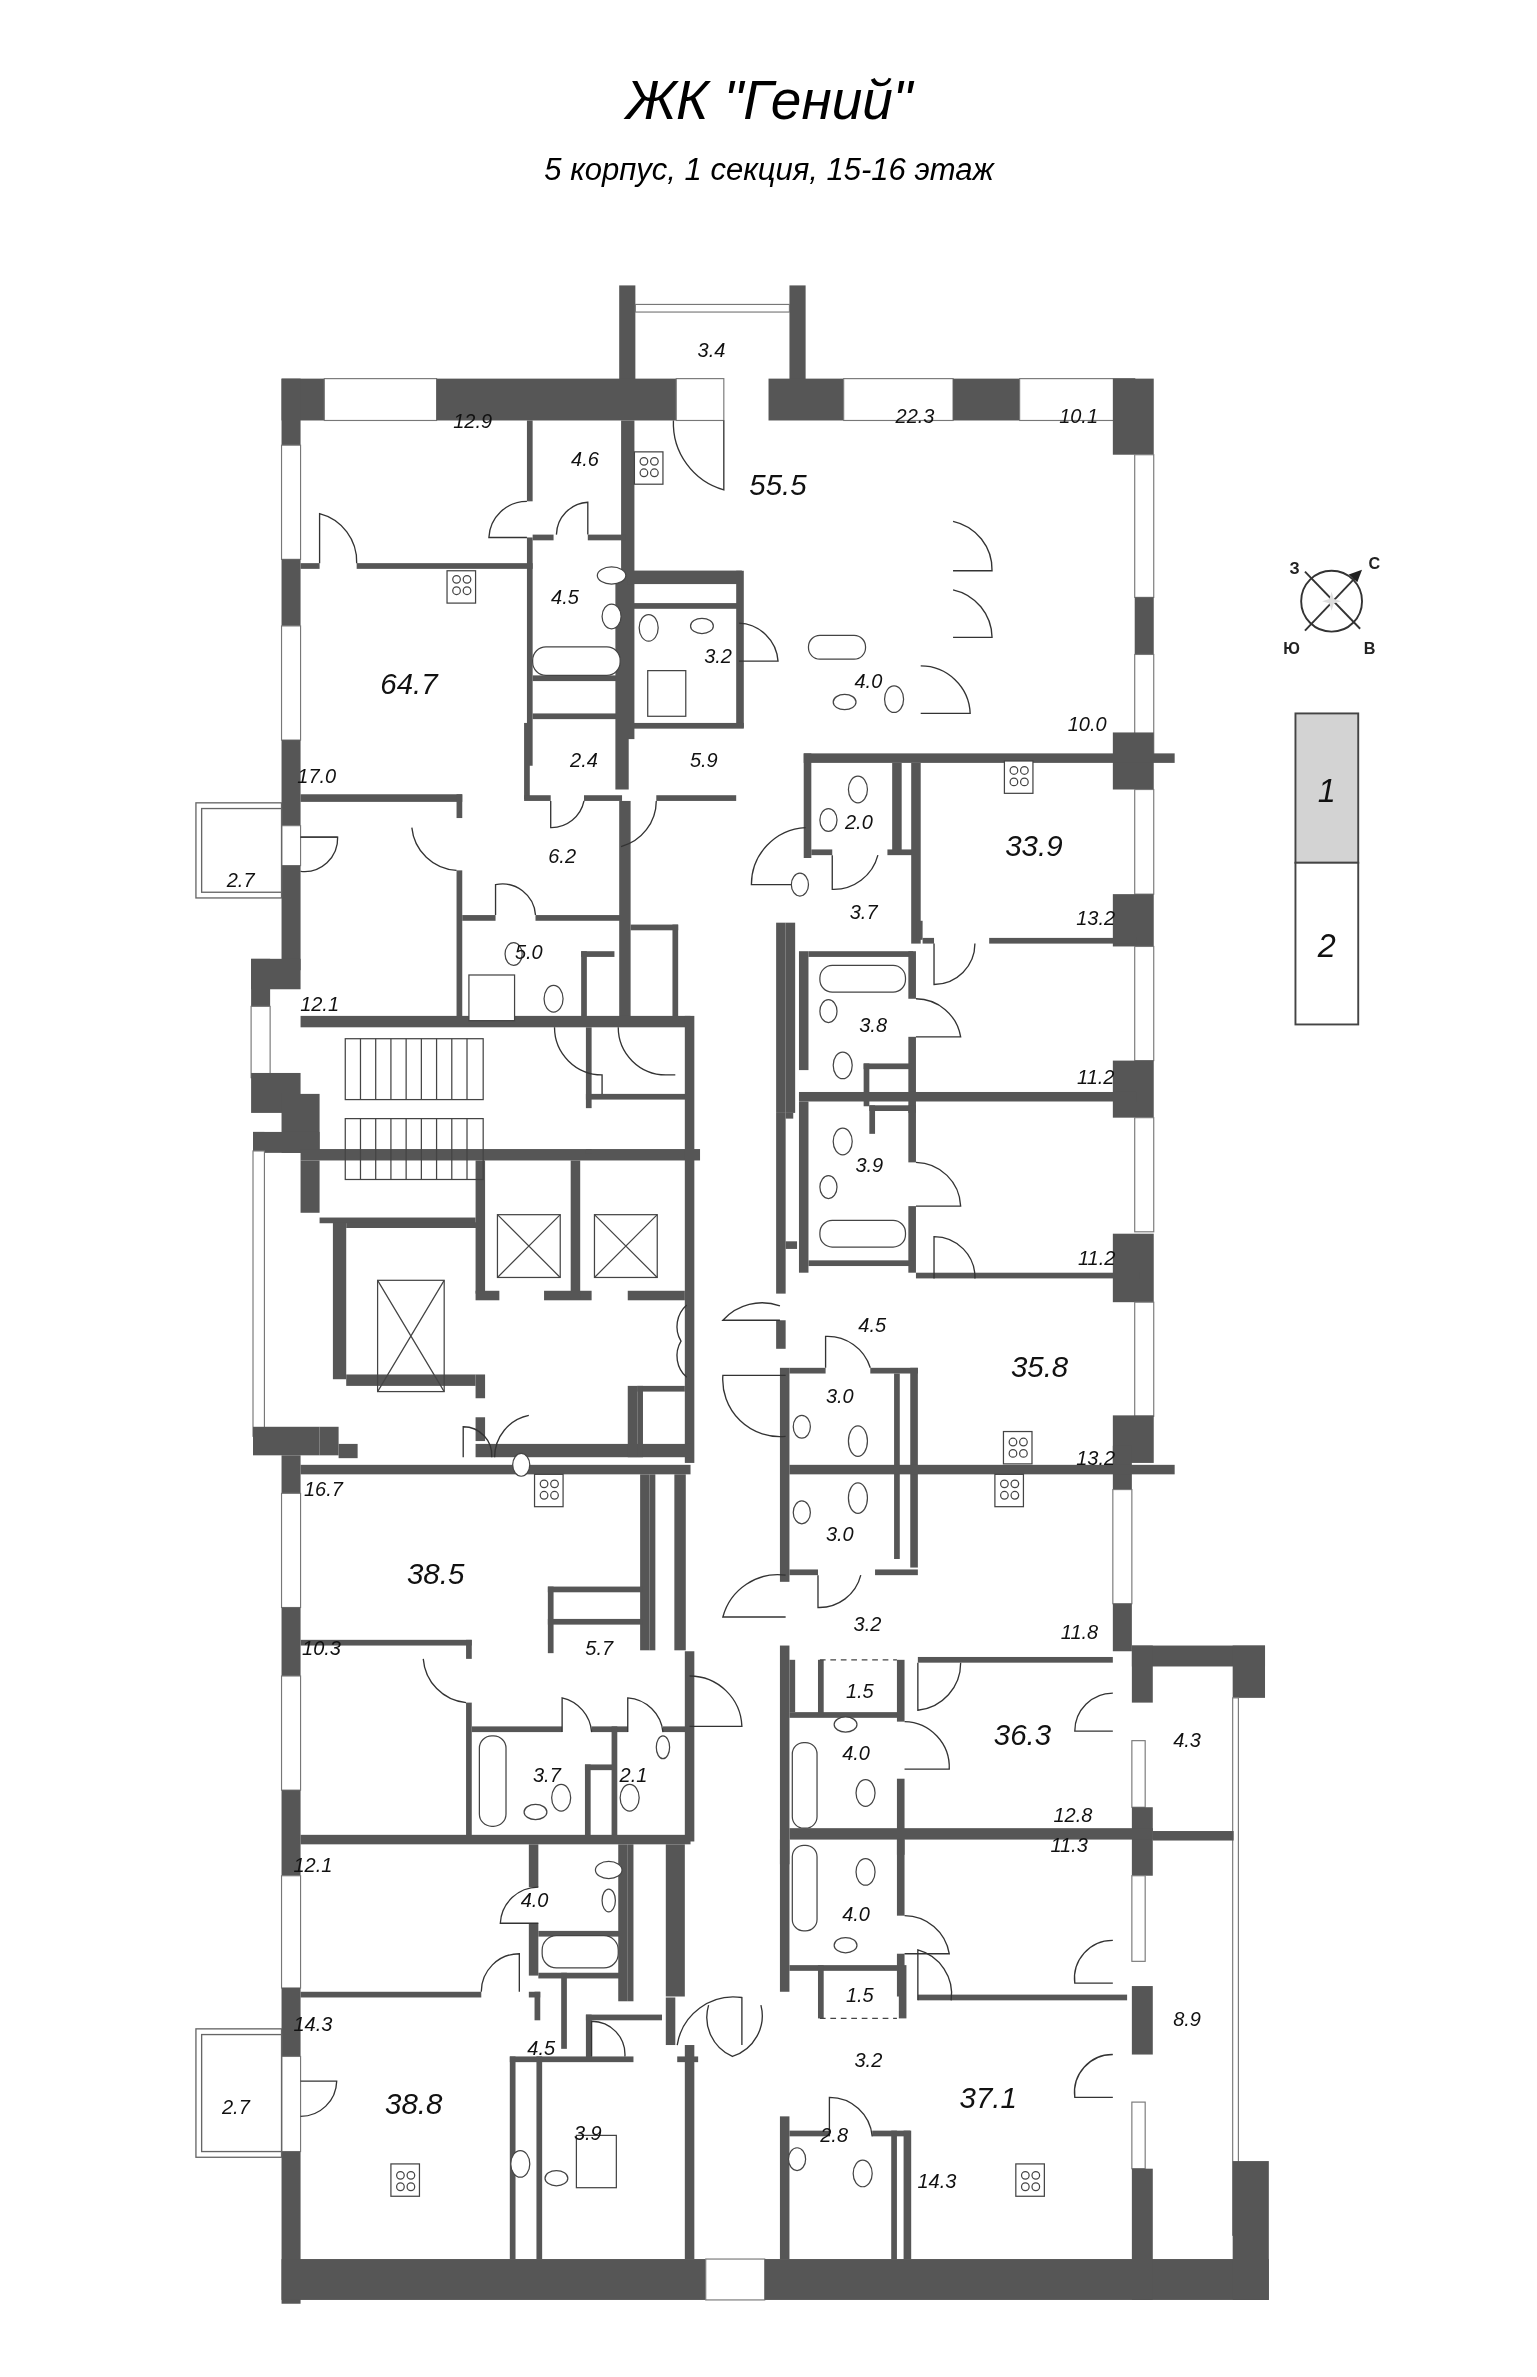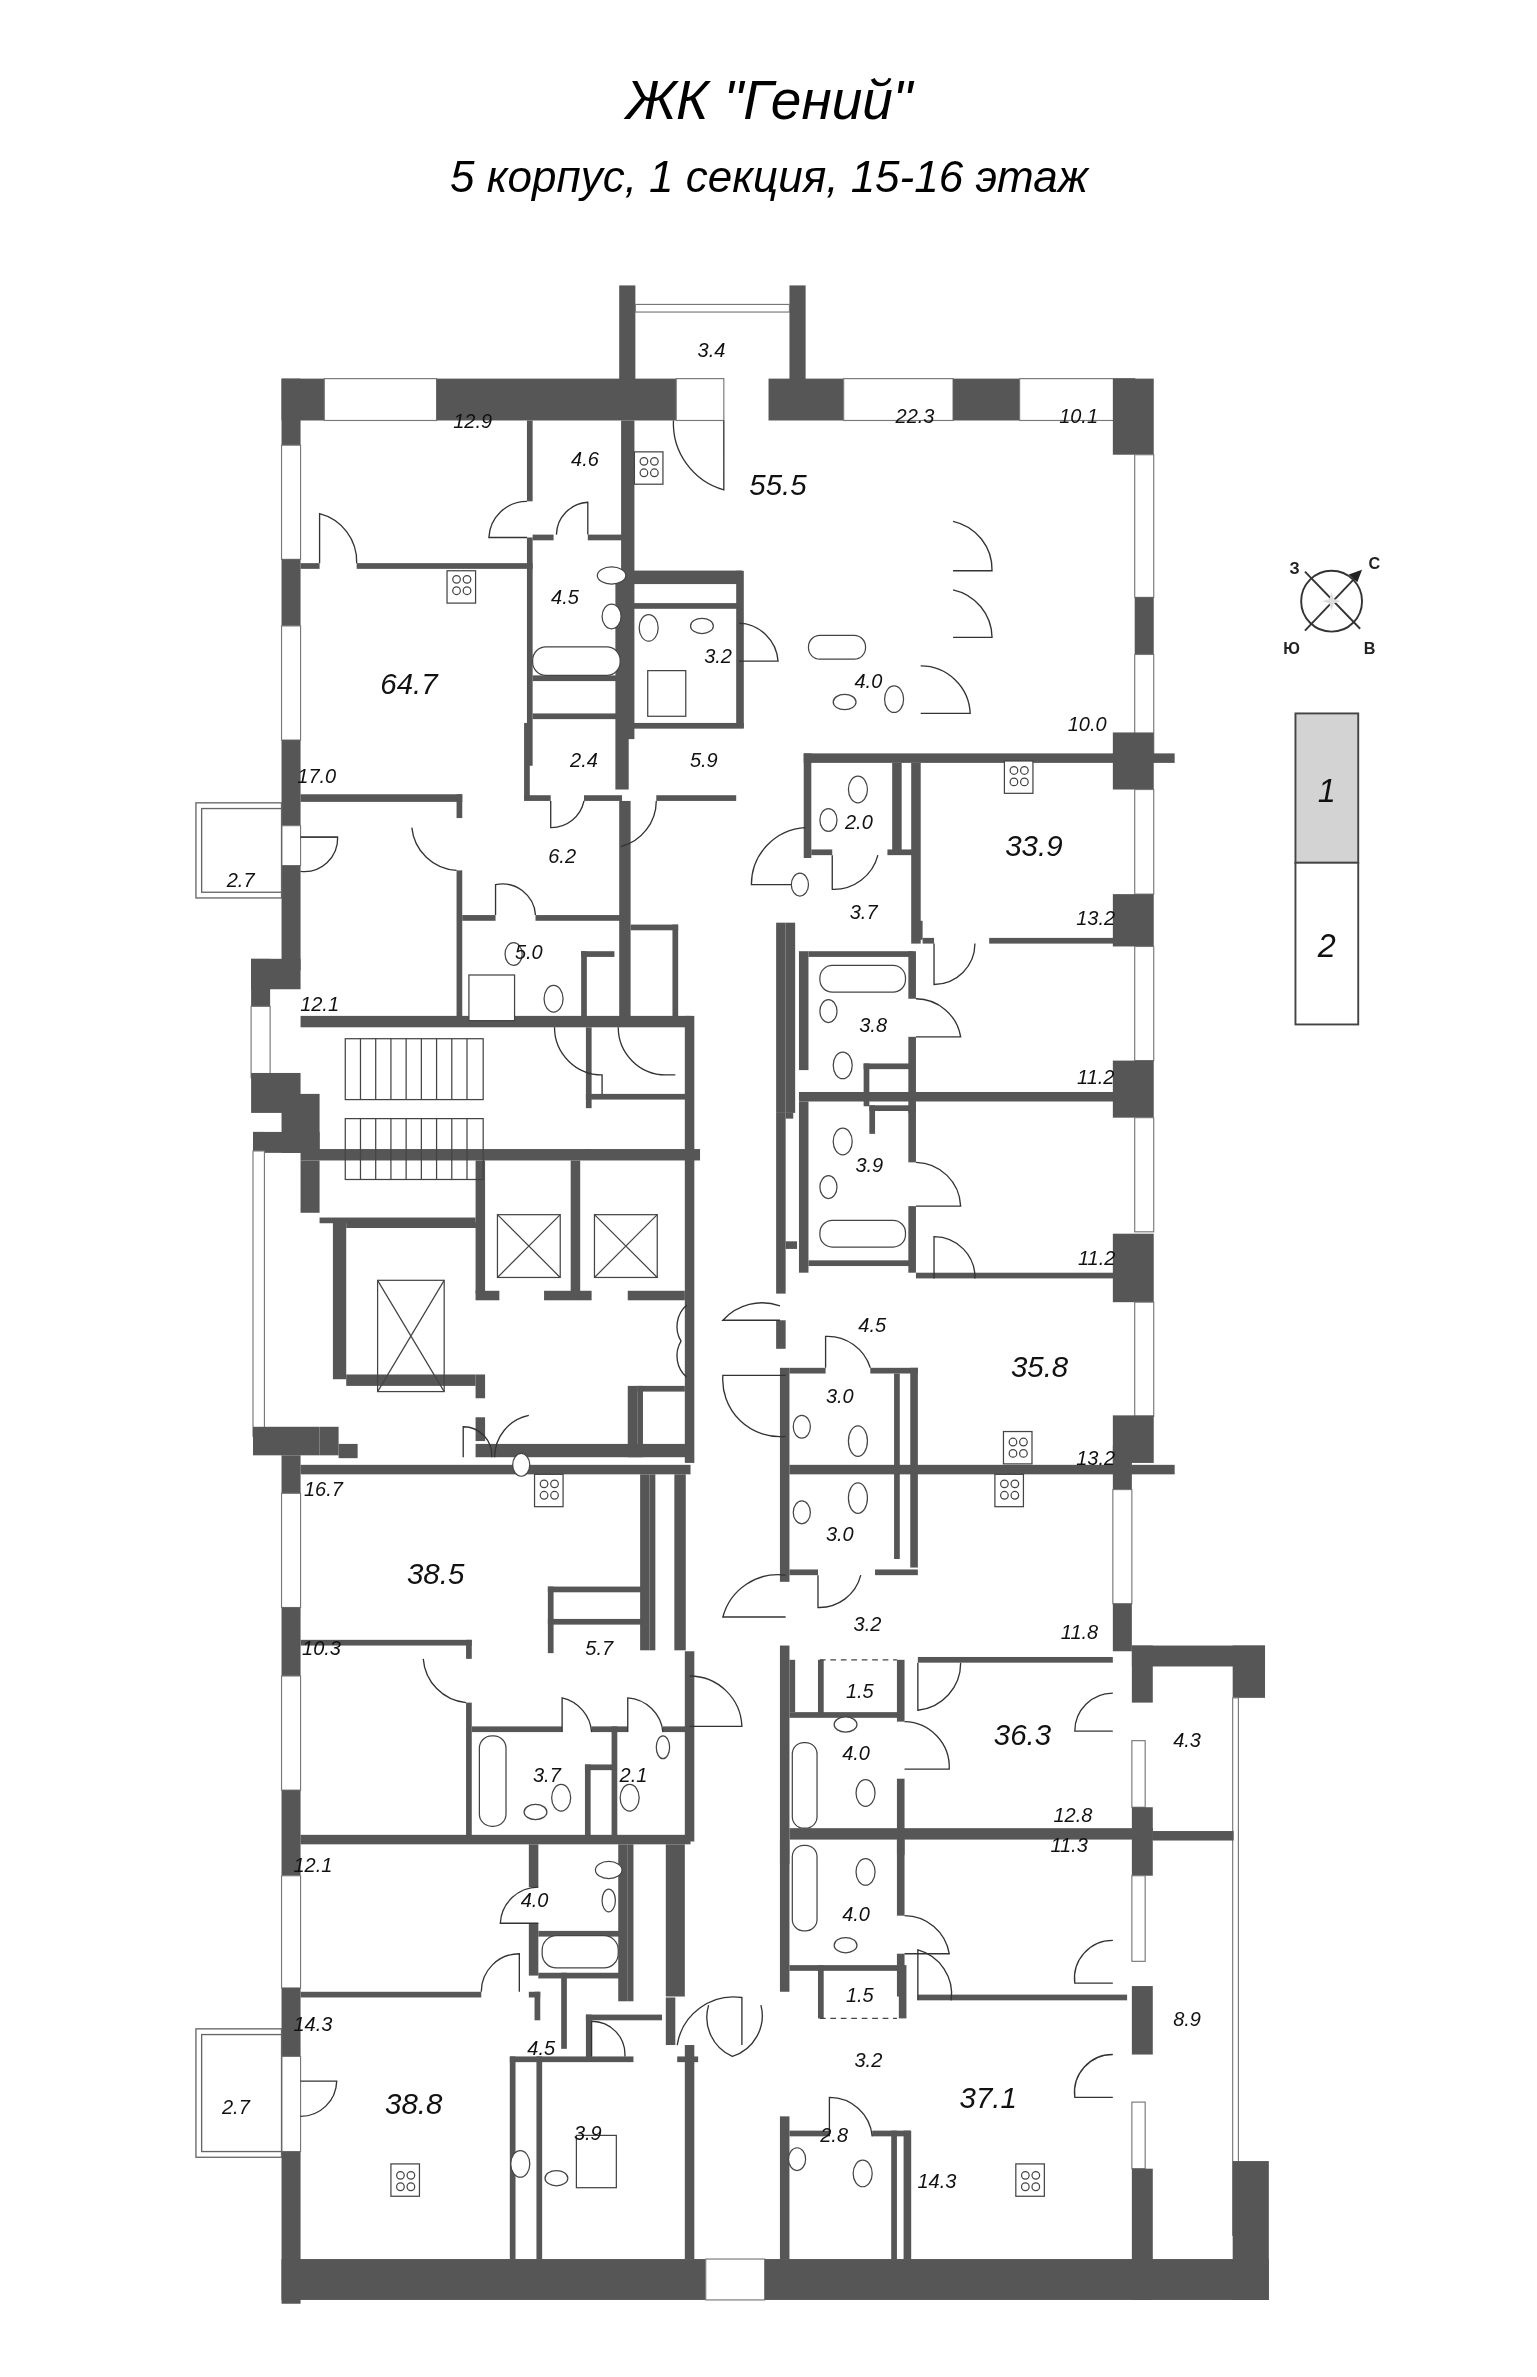--- a/index.html
+++ b/index.html
@@ -1,21 +1,21 @@
 <!DOCTYPE html>
 <html style="font-size:15px"><head>
 <meta charset="utf-8">
 <style>
   html, body { margin:0; padding:0; background:#ffffff; }
   body { width:1538px; height:2378px; position:relative; overflow:hidden;
          font-family:"Liberation Sans", sans-serif; }
   .title { position:absolute; left:0; width:1538px; text-align:center;
            font-style:italic; color:#000; }
   .t1 { top:68px; font-size:55px; }
-  .t2 { top:152px; font-size:44px; }
+  .t2 { top:152px; font-size:31px; }
   svg.plan { position:absolute; left:0; top:0; }
   .wall { fill:#565656; }
   .thin { fill:#565656; }
   .win  { fill:#ffffff; stroke:#777; stroke-width:1.2; }
   .door { fill:none; stroke:#333; stroke-width:1.4; }
   .fix  { fill:#fff; stroke:#444; stroke-width:1.3; }
   .line { fill:none; stroke:#444; stroke-width:1.3; }
   .bal  { fill:#fff; stroke:#666; stroke-width:1.4; }
   .lbl  { font-family:"Liberation Sans", sans-serif; font-style:italic; fill:#111; font-size:21px; text-anchor:middle; }
   .big  { font-family:"Liberation Sans", sans-serif; font-style:italic; fill:#111; font-size:31px; text-anchor:middle; }

